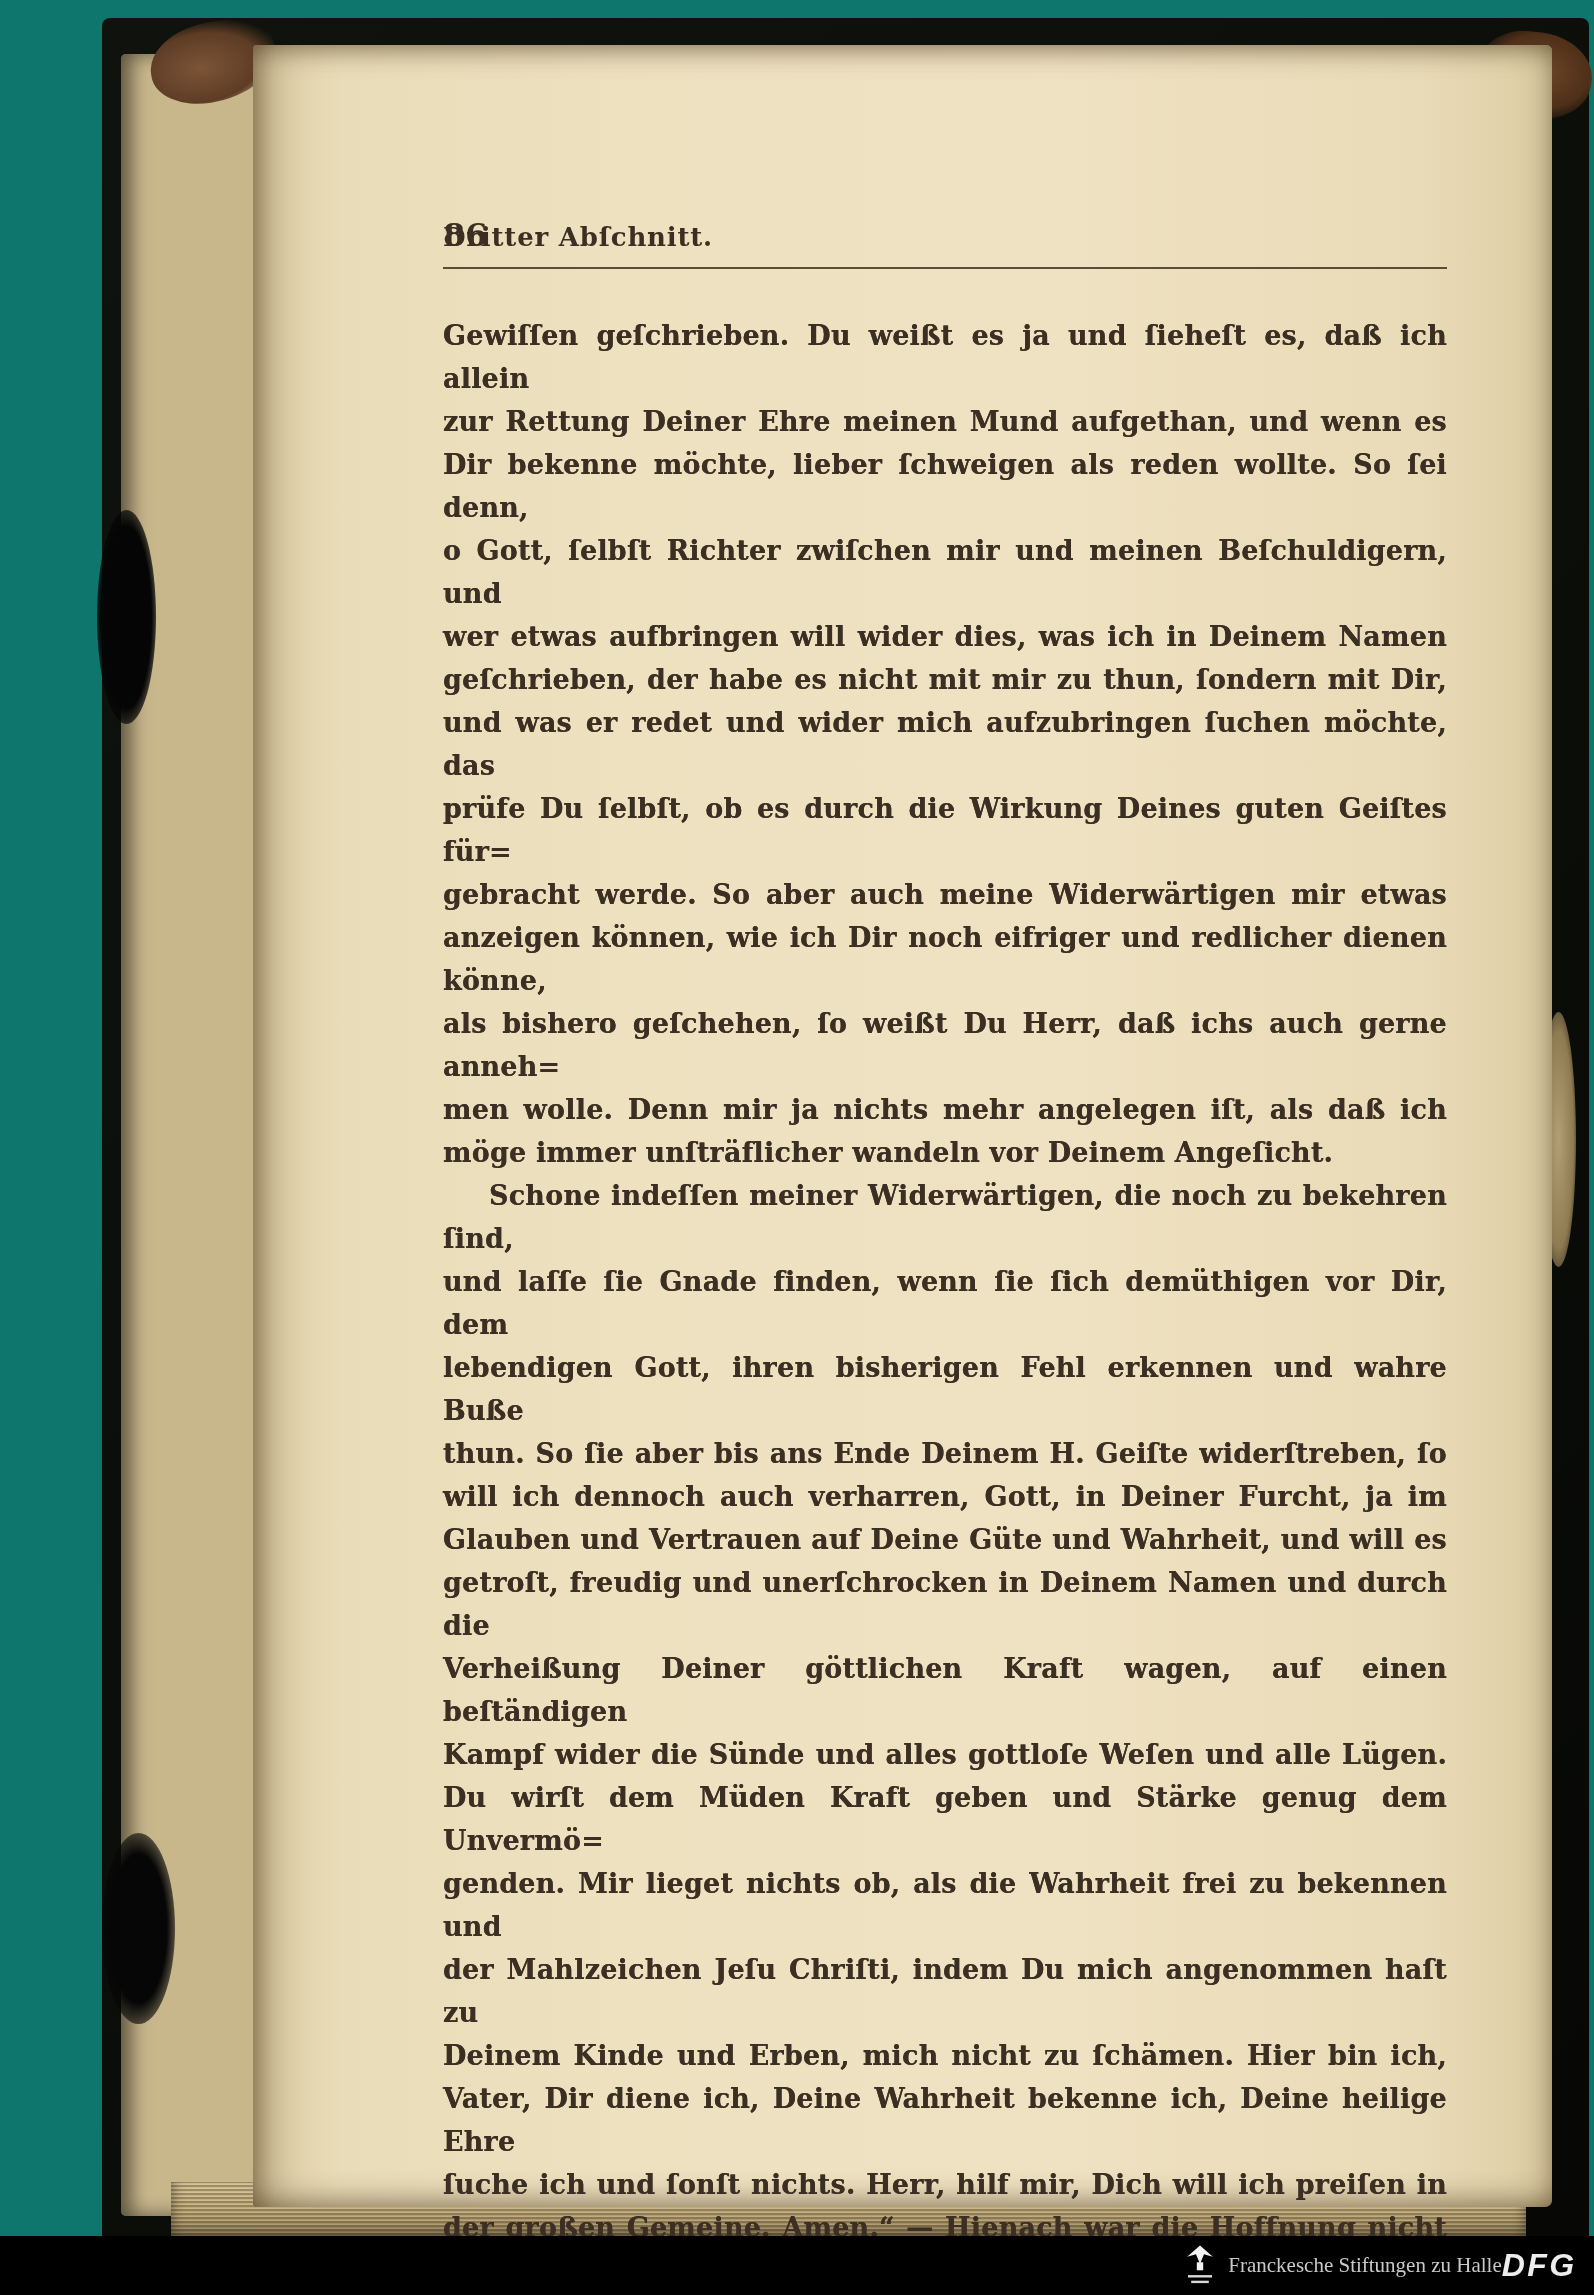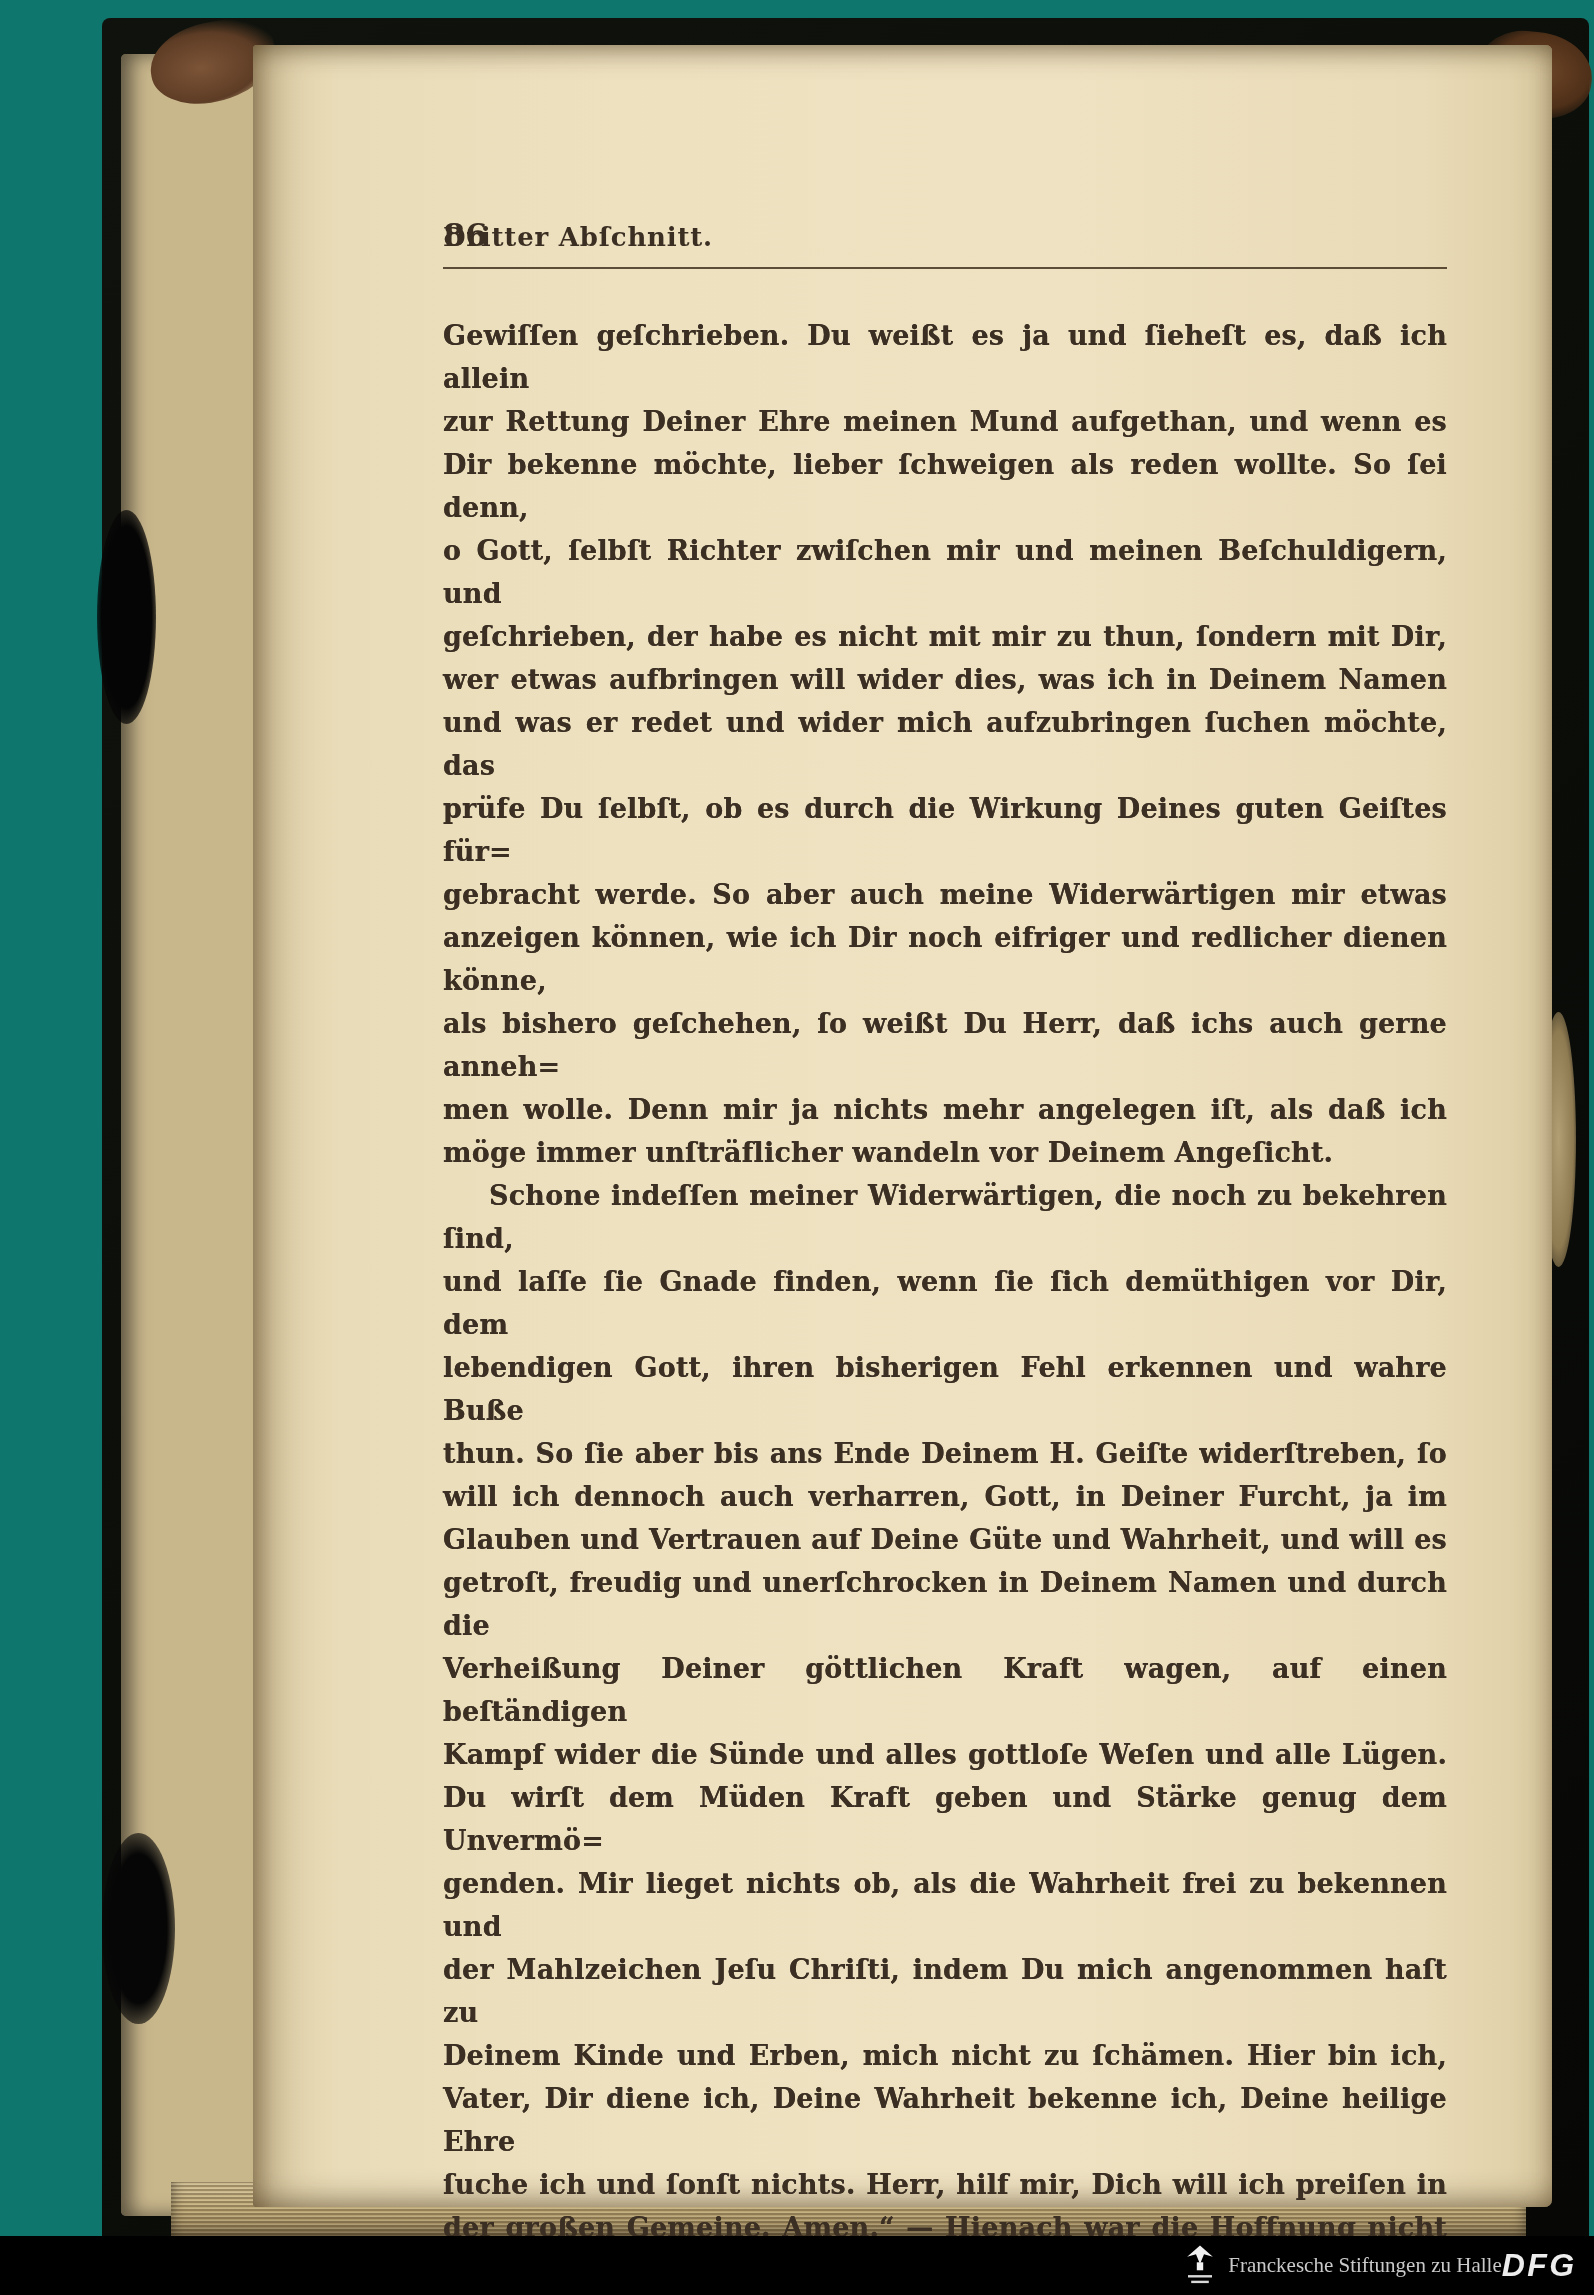--- a/index.html
+++ b/index.html
@@ -179,22 +179,22 @@
       <span class="pagenum">86</span>
       <span class="running-title">Dritter Abſchnitt.</span>
     </div>
     <div class="header-rule"></div>
     <div class="page-text">
         <div class="paragraph">
           <div class="line">Gewiſſen geſchrieben.  Du weißt es ja und ſieheſt es, daß ich allein</div>
           <div class="line">zur Rettung Deiner Ehre meinen Mund aufgethan, und wenn es</div>
           <div class="line">Dir bekenne möchte, lieber ſchweigen als reden wollte.  So ſei denn,</div>
           <div class="line">o Gott, ſelbſt Richter zwiſchen mir und meinen Beſchuldigern, und</div>
+          <div class="line">wer etwas aufbringen will wider dies, was ich in Deinem Namen</div>
           <div class="line">geſchrieben, der habe es nicht mit mir zu thun, ſondern mit Dir,</div>
-          <div class="line">wer etwas aufbringen will wider dies, was ich in Deinem Namen</div>
           <div class="line">und was er redet und wider mich aufzubringen ſuchen möchte, das</div>
           <div class="line">prüfe Du ſelbſt, ob es durch die Wirkung Deines guten Geiſtes für=</div>
           <div class="line">gebracht werde.  So aber auch meine Widerwärtigen mir etwas</div>
           <div class="line">anzeigen können, wie ich Dir noch eifriger und redlicher dienen könne,</div>
           <div class="line">als bishero geſchehen, ſo weißt Du Herr, daß ichs auch gerne anneh=</div>
           <div class="line">men wolle.  Denn mir ja nichts mehr angelegen iſt, als daß ich</div>
           <div class="line no-justify">möge immer unſträflicher wandeln vor Deinem Angeſicht.</div>
         </div>
         <div class="paragraph">
           <div class="line indent">Schone indeſſen meiner Widerwärtigen, die noch zu bekehren ſind,</div>

